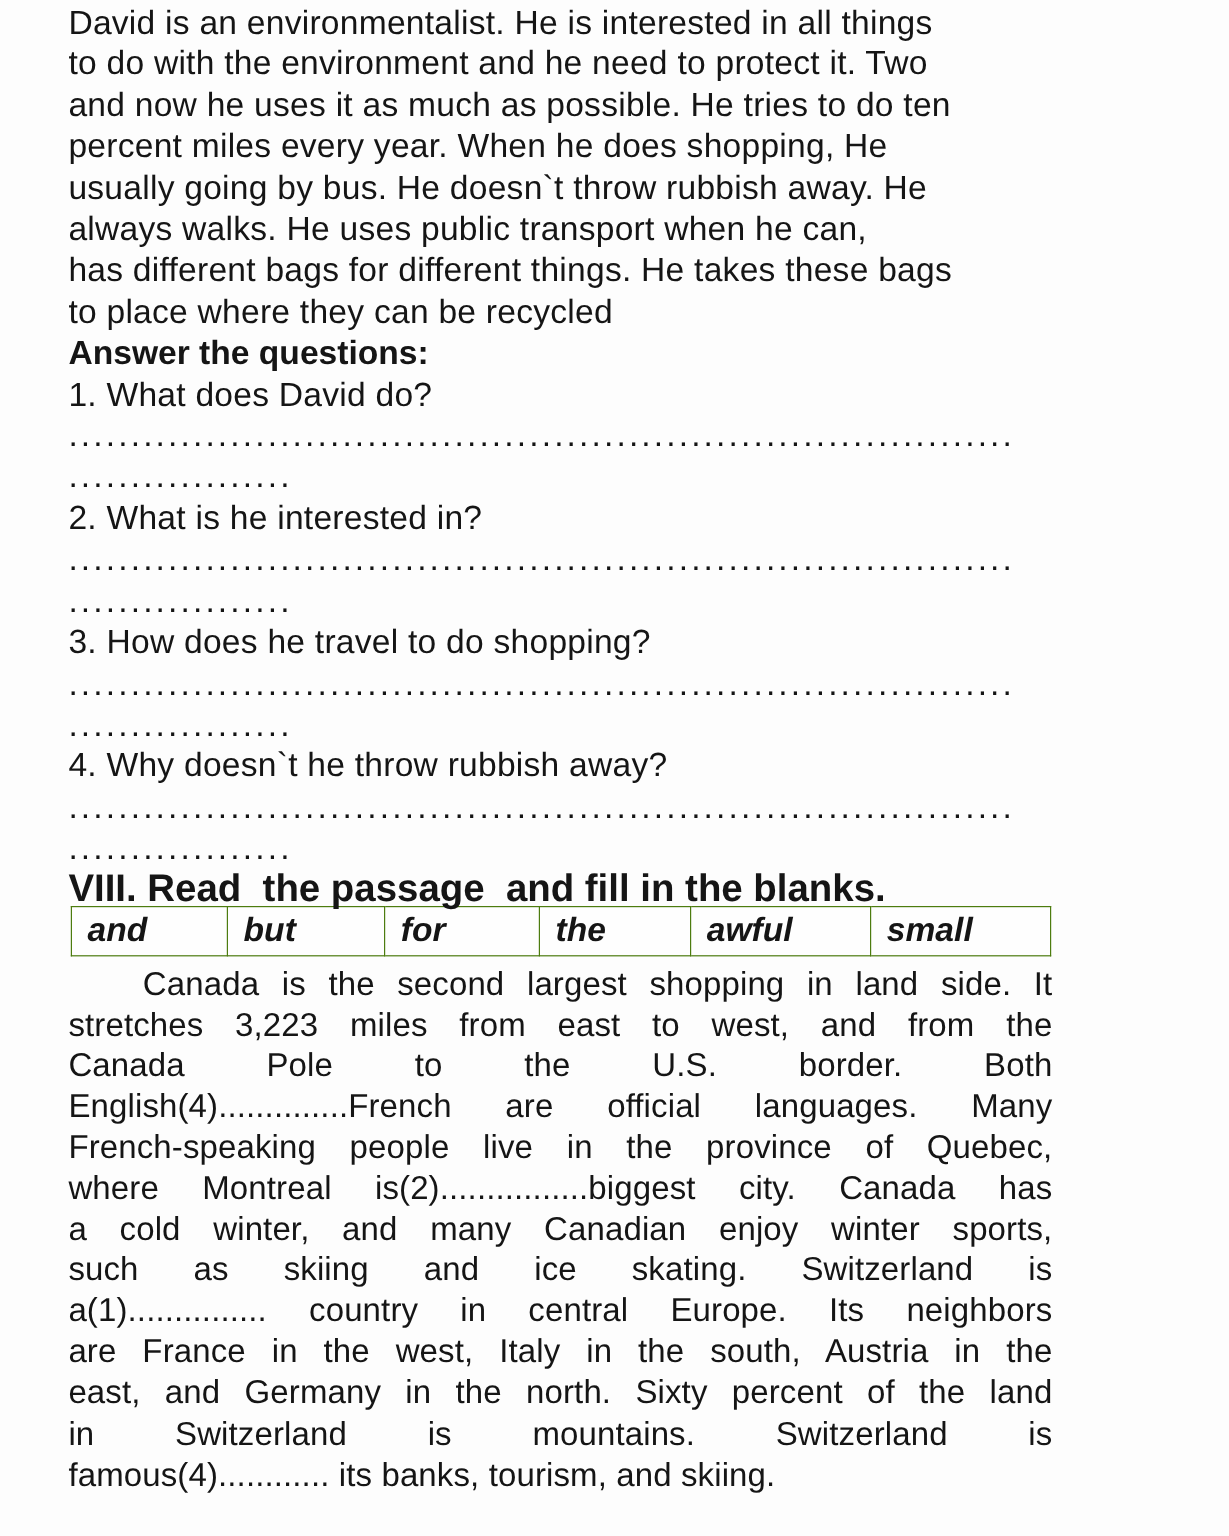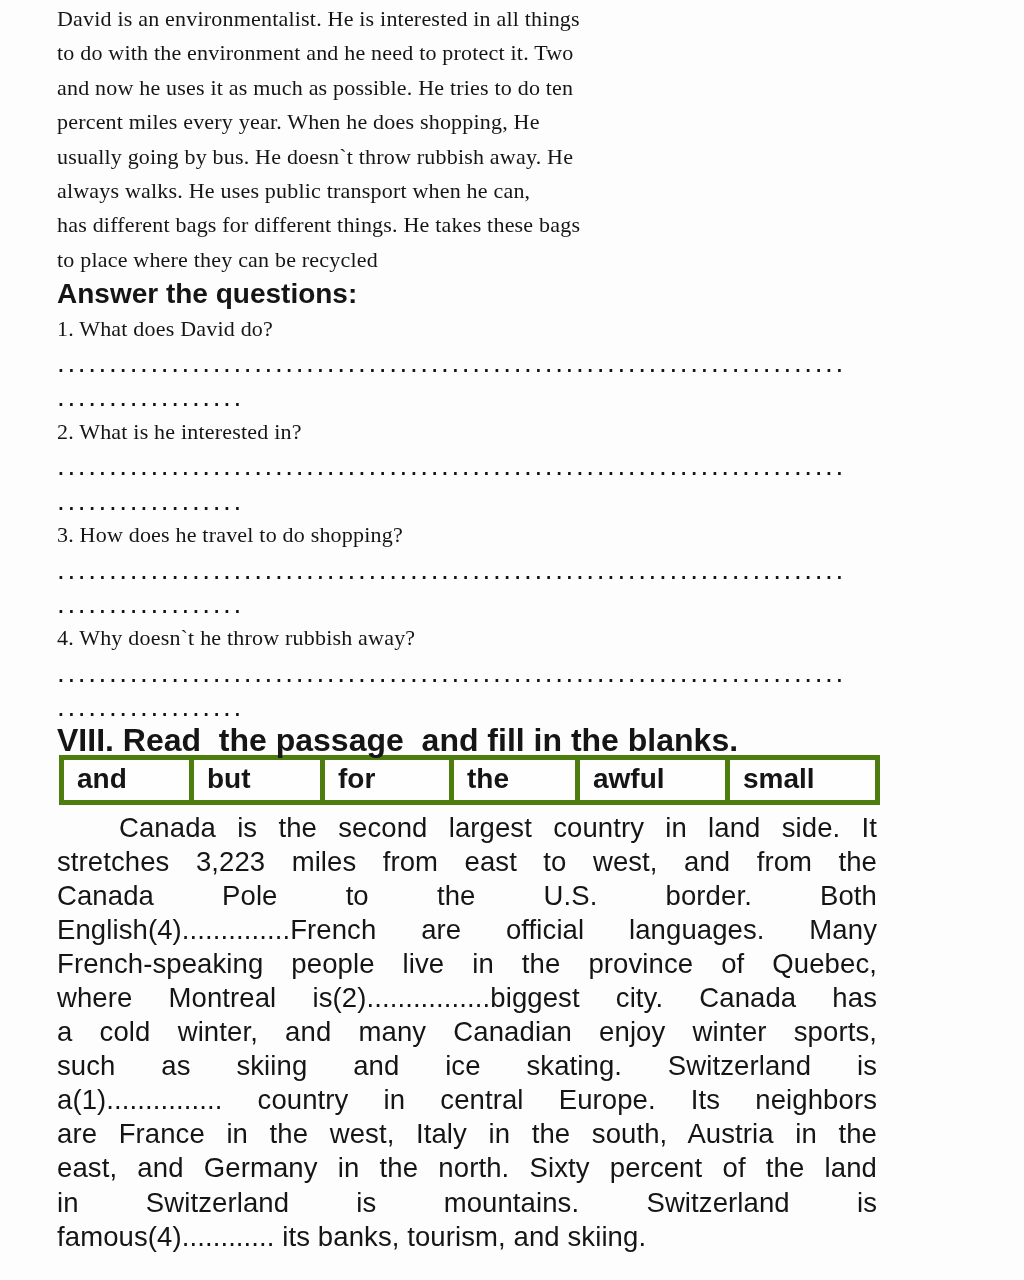--- a/index.html
+++ b/index.html
@@ -12,26 +12,25 @@
     color: #151515;
     overflow: hidden;
   }
   .doc {
     position: absolute;
     left: 57px;
     top: 2px;
     width: 900px;
   }
   .line {
-    font-size: 22px;
+    font-size: 28px;
     line-height: 34.4px;
     letter-spacing: 0.2px;
     white-space: nowrap;
     color: #151515;
-    font-family: Liberation Serif, serif;
   }
   .dots {
     font-size: 28px;
     line-height: 34.4px;
     letter-spacing: 2.6px;
     white-space: nowrap;
     overflow: hidden;
     color: #141414;
   }
   .section-heading {
@@ -46,28 +45,29 @@
     font-weight: bold;
     white-space: pre;
     margin-top: 0;
   }
   table.word-bank {
     border-collapse: collapse;
     margin: 0 0 0 2px;
     table-layout: fixed;
   }
   table.word-bank td {
-    border: 5px solid #4d7c0f;
+    border: 1px solid #4d7c0f;
     font-weight: bold;
     font-size: 28px;
     line-height: 34px;
     height: 38px;
     padding: 0 0 2px 13px;
     vertical-align: middle;
     background: #fefefe;
+    font-style: italic;
   }
   .p2 { margin-top: 6px; width: 820px; }
   .p2line {
     font-size: 27.5px;
     line-height: 34.1px;
     letter-spacing: 0.1px;
     text-align: justify;
     text-align-last: justify;
     width: 820px;
   }
@@ -136,21 +136,21 @@
         <td>but</td>
         <td>for</td>
         <td>the</td>
         <td>awful</td>
         <td>small</td>
       </tr>
     </tbody>
       </table>
 
     <div class="p2">
-      <div class="p2line first">Canada is the second largest country in land side. It</div>
+      <div class="p2line first">Canada is the second largest shopping in land side. It</div>
       <div class="p2line">stretches 3,223 miles from east to west, and from the</div>
       <div class="p2line">Canada Pole to the U.S. border. Both</div>
       <div class="p2line">English(4)..............French are official languages. Many</div>
       <div class="p2line">French-speaking people live in the province of Quebec,</div>
       <div class="p2line">where Montreal is(2)................biggest city. Canada has</div>
       <div class="p2line">a cold winter, and many Canadian enjoy winter sports,</div>
       <div class="p2line">such as skiing and ice skating. Switzerland is</div>
       <div class="p2line">a(1)............... country in central Europe. Its neighbors</div>
       <div class="p2line">are France in the west, Italy in the south, Austria in the</div>
       <div class="p2line">east, and Germany in the north. Sixty percent of the land</div>

